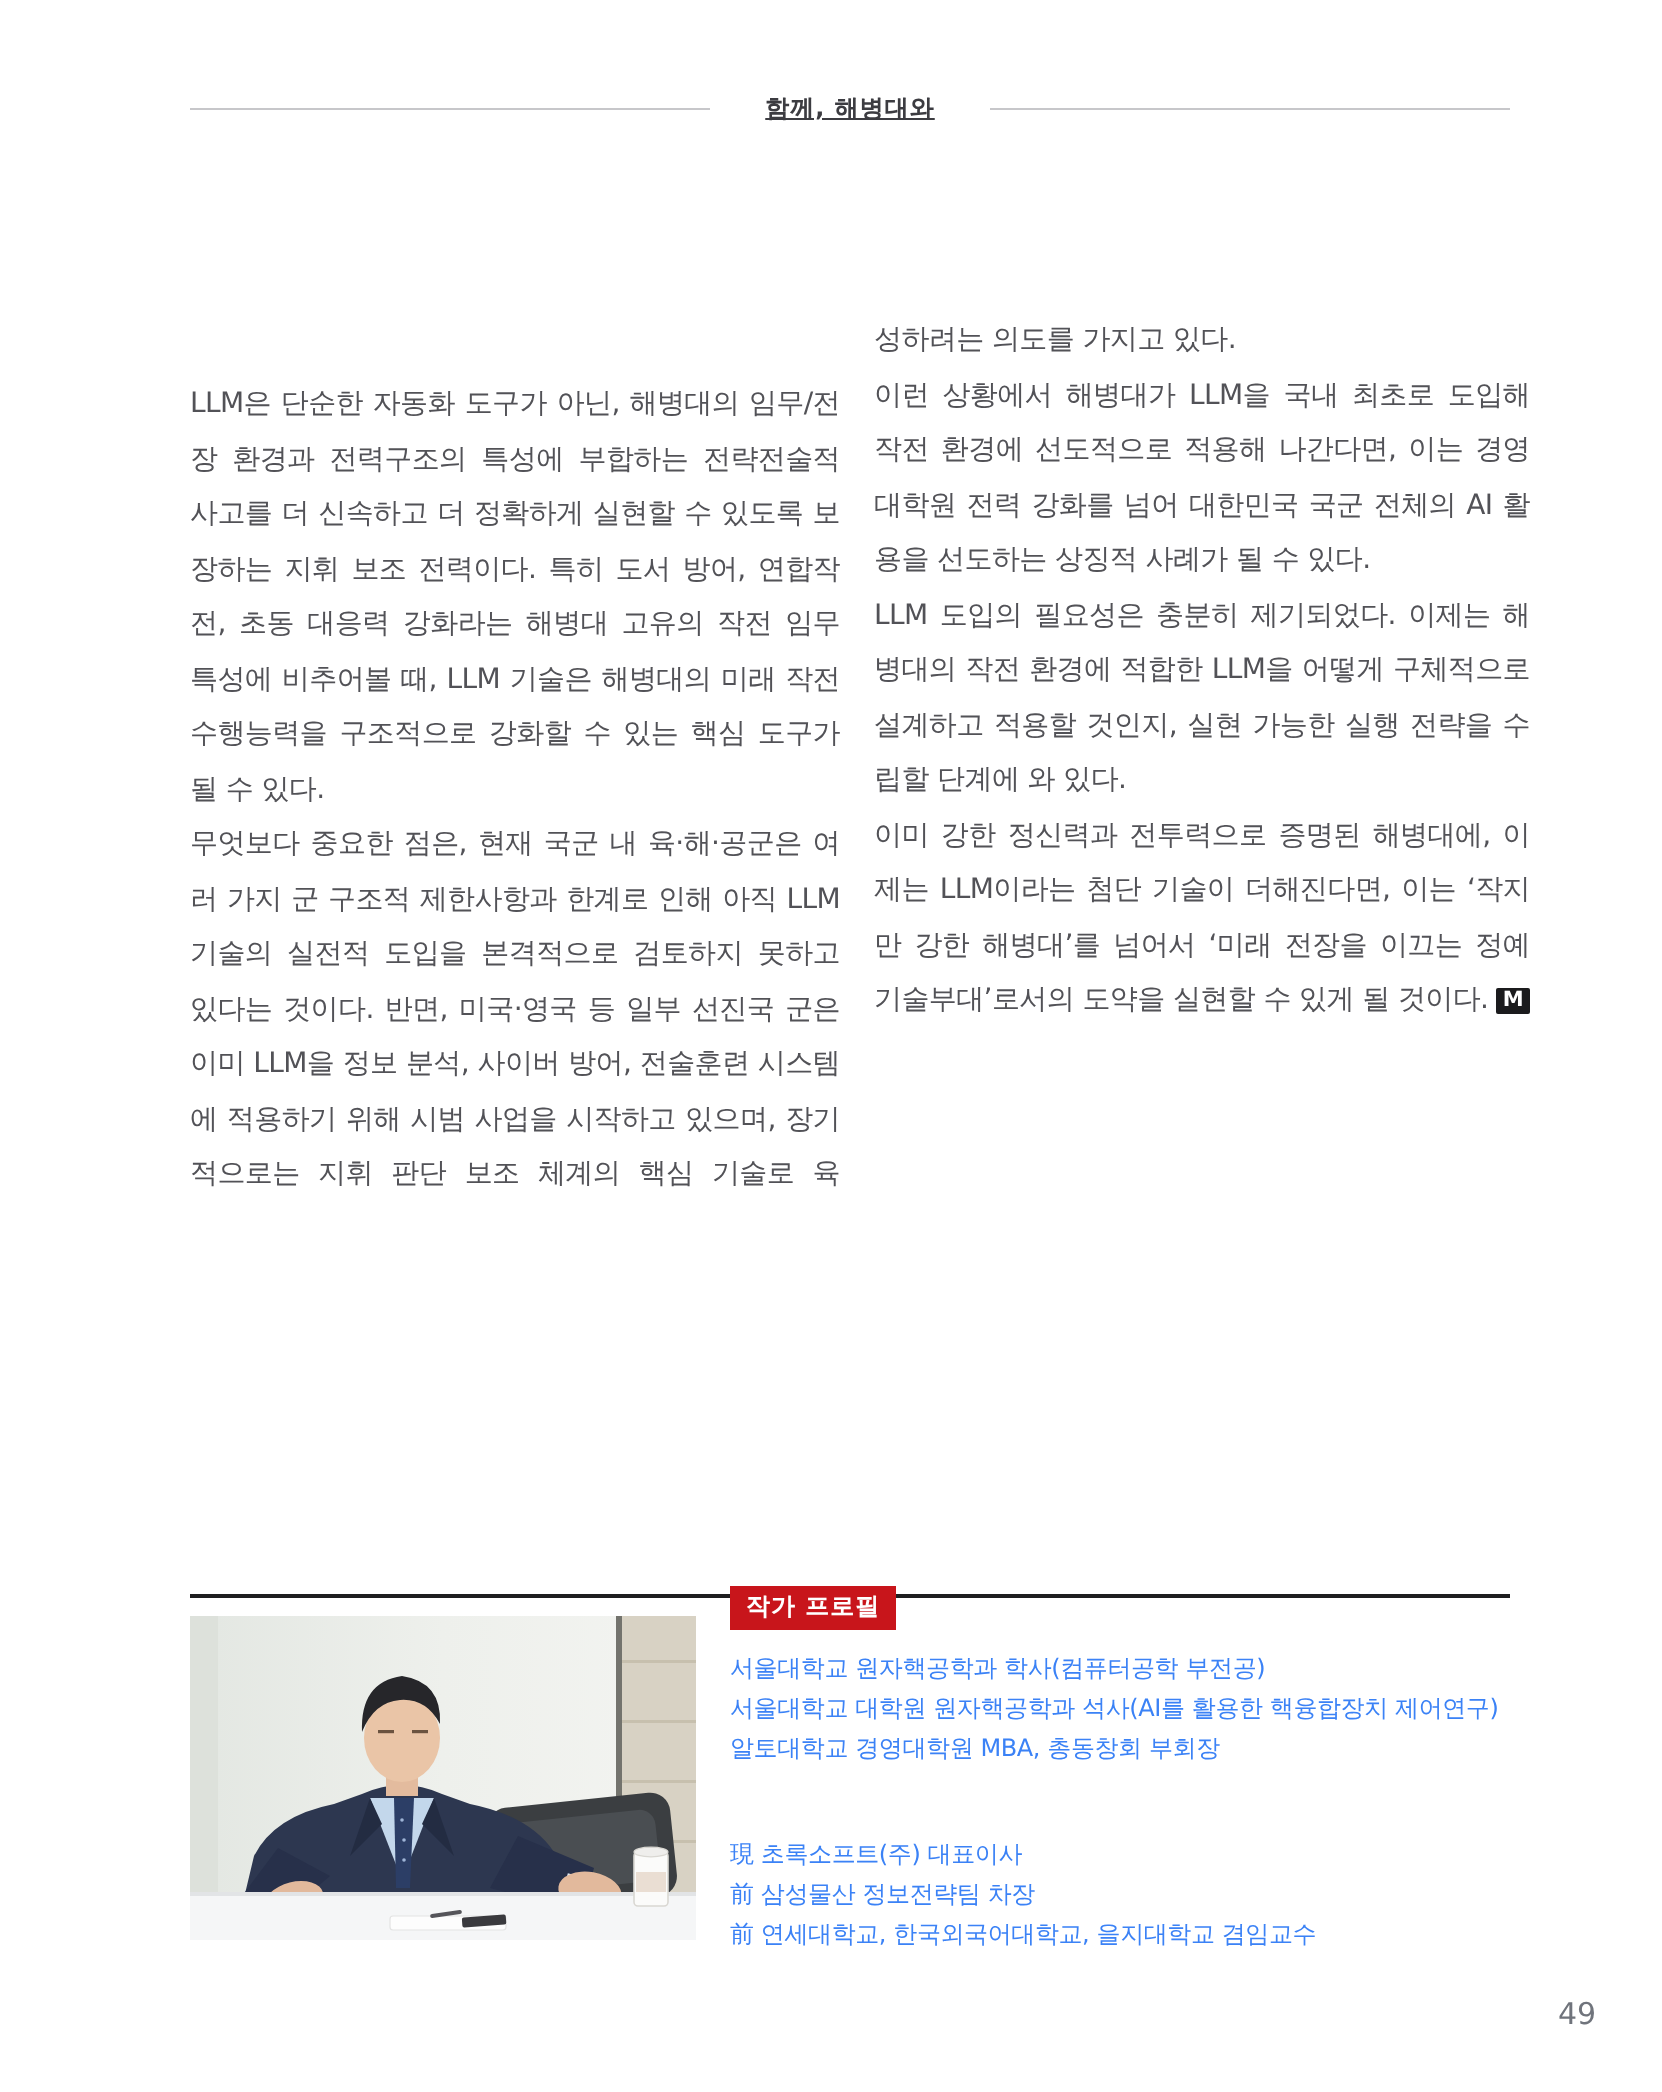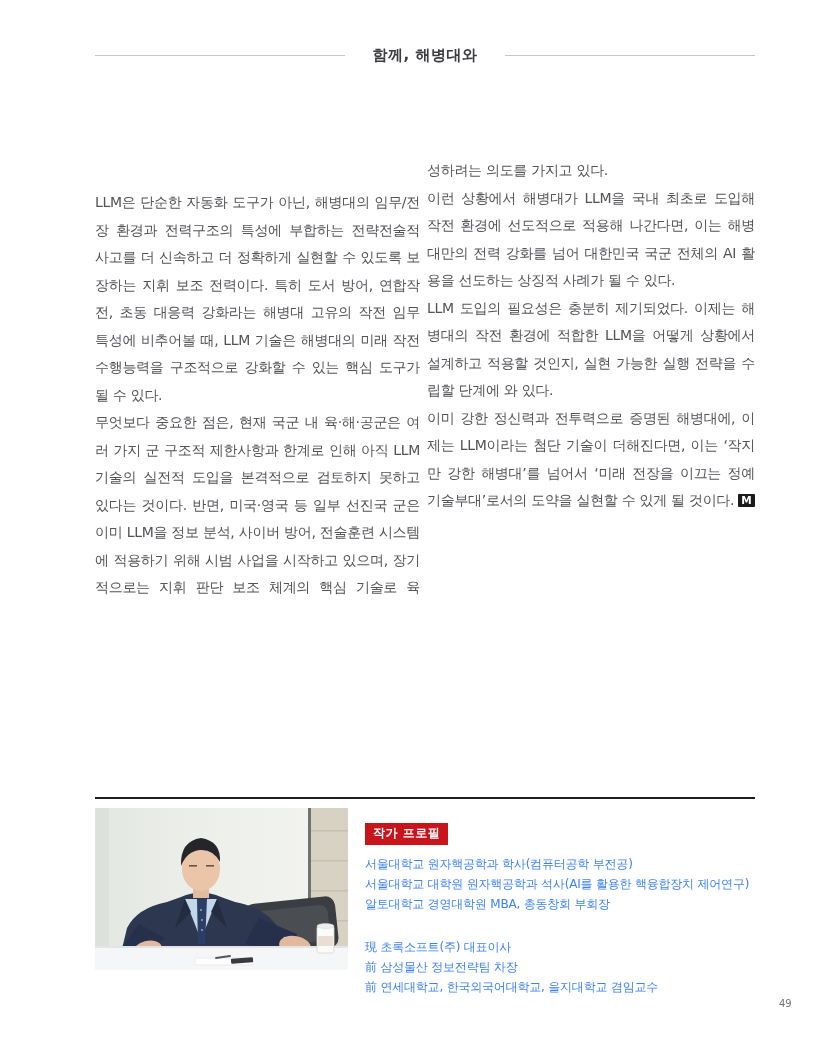--- a/index.html
+++ b/index.html
@@ -4,65 +4,65 @@
 <style>
   html,body { margin:0; padding:0; background:#ffffff; }
   #page {
     position:relative; width:831px; height:1046px; background:#ffffff;
     font-family:"DejaVu Sans","Liberation Sans",sans-serif; overflow:hidden;
   }
 
   
   .header-row { position:absolute; left:95px; top:46px; width:660px; display:flex; align-items:center; gap:28px; }
   .header-rule { flex:1; height:1px; background:#c7c7ca; }
-  .header-title { font-size:15px; font-weight:bold; color:#3c3c41; letter-spacing:0.5px; white-space:nowrap; }
+  .header-title { font-size:12px; font-weight:bold; color:#3c3c41; letter-spacing:0.5px; white-space:nowrap;text-decoration:underline; }
 
   
   .col { position:absolute; top:157px; font-size:14px; line-height:27.5px; color:#525257;
          text-align:justify; letter-spacing:-0.3px; }
   .col p { margin:0; }
   #col-left  { left:95px;  width:325px;margin-top:32px; }
-  #col-right { left:427px; width:328px; }
+  #col-right { left:437px; width:328px; }
   p.cont { text-align-last:justify; }
 
   .end-mark { display:inline-block; background:#1b1b1d; color:#ffffff; font-size:10.5px; font-weight:bold;
               line-height:13px; padding:0 3px; vertical-align:1px; border-radius:1px; }
 
   
   .section-rule { position:absolute; left:95px; top:797px; width:660px; height:2px; background:#1e1e20; }
   .photo { position:absolute; left:95px; top:808px; width:253px; height:162px; display:block; }
-  .profile { position:absolute; left:365px; top:822px; width:392px; }
+  .profile { position:absolute; left:365px; top:792px; width:392px; }
   .badge { display:inline-block; background:#c8151b; color:#ffffff; font-weight:bold; font-size:12px;
            padding:2px 8px 3px; letter-spacing:0.5px; }
   .profile-lines { margin-top:9px; font-size:12px; line-height:20px; color:#3b82f6; letter-spacing:-0.2px; }
   .profile-line { white-space:nowrap; }
   .profile-gap { height:19px; }
 
-  .page-number { position:absolute; left:779px; top:998px; font-size:10px; color:#70747c; }
+  .page-number { position:absolute; left:779px; top:998px; font-size:15px; color:#70747c; }
 </style>
 </head>
 <body>
 
 <div id="page">
 
   <div class="header-row">
     <div class="header-rule"></div>
     <div class="header-title">함께, 해병대와</div>
     <div class="header-rule"></div>
   </div>
 
   <div id="col-left" class="col">
     <p>LLM은 단순한 자동화 도구가 아닌, 해병대의 임무/전장 환경과 전력구조의 특성에 부합하는 전략전술적 사고를 더 신속하고 더 정확하게 실현할 수 있도록 보장하는 지휘 보조 전력이다. 특히 도서 방어, 연합작전, 초동 대응력 강화라는 해병대 고유의 작전 임무 특성에 비추어볼 때, LLM 기술은 해병대의 미래 작전 수행능력을 구조적으로 강화할 수 있는 핵심 도구가 될 수 있다.</p>
     <p class="cont">무엇보다 중요한 점은, 현재 국군 내 육·해·공군은 여러 가지 군 구조적 제한사항과 한계로 인해 아직 LLM 기술의 실전적 도입을 본격적으로 검토하지 못하고 있다는 것이다. 반면, 미국·영국 등 일부 선진국 군은 이미 LLM을 정보 분석, 사이버 방어, 전술훈련 시스템에 적용하기 위해 시범 사업을 시작하고 있으며, 장기적으로는 지휘 판단 보조 체계의 핵심 기술로 육</p>
   </div>
 
   <div id="col-right" class="col">
     <p>성하려는 의도를 가지고 있다.</p>
-    <p>이런 상황에서 해병대가 LLM을 국내 최초로 도입해 작전 환경에 선도적으로 적용해 나간다면, 이는 해병대만의 전력 강화를 넘어 대한민국 국군 전체의 AI 활용을 선도하는 상징적 사례가 될 수 있다.</p>
-    <p>LLM 도입의 필요성은 충분히 제기되었다. 이제는 해병대의 작전 환경에 적합한 LLM을 어떻게 상황에서 설계하고 적용할 것인지, 실현 가능한 실행 전략을 수립할 단계에 와 있다.</p>
+    <p>이런 상황에서 해병대가 LLM을 국내 최초로 도입해 작전 환경에 선도적으로 적용해 나간다면, 이는 경영대학원 전력 강화를 넘어 대한민국 국군 전체의 AI 활용을 선도하는 상징적 사례가 될 수 있다.</p>
+    <p>LLM 도입의 필요성은 충분히 제기되었다. 이제는 해병대의 작전 환경에 적합한 LLM을 어떻게 구체적으로 설계하고 적용할 것인지, 실현 가능한 실행 전략을 수립할 단계에 와 있다.</p>
     <p><span>이미 강한 정신력과 전투력으로 증명된 해병대에, 이제는 LLM이라는 첨단 기술이 더해진다면, 이는 ‘작지만 강한 해병대’를 넘어서 ‘미래 전장을 이끄는 정예 기술부대’로서의 도약을 실현할 수 있게 될 것이다. </span><span class="end-mark">M</span></p>
   </div>
 
   <div class="section-rule"></div>
 
   <svg class="photo" viewBox="0 0 253 162" aria-hidden="true">
     <defs>
       <linearGradient id="glass" x1="0" y1="0" x2="1" y2="0">
         <stop offset="0" stop-color="#e3e7e2"></stop>
         <stop offset="0.5" stop-color="#eef0ec"></stop>
@@ -134,21 +134,21 @@
   </svg>
 
   <div class="profile">
     <span class="badge">작가 프로필</span>
     <div class="profile-lines">
       <div class="profile-line">서울대학교 원자핵공학과 학사(컴퓨터공학 부전공)</div>
       <div class="profile-line">서울대학교 대학원 원자핵공학과 석사(AI를 활용한 핵융합장치 제어연구)</div>
       <div class="profile-line">알토대학교 경영대학원 MBA, 총동창회 부회장</div>
     </div>
     <div class="profile-gap"></div>
-    <div class="profile-lines" style="margin-top:4px">
+    <div class="profile-lines" style="margin-top:14px">
       <div class="profile-line">現 초록소프트(주) 대표이사</div>
       <div class="profile-line">前 삼성물산 정보전략팀 차장</div>
       <div class="profile-line">前 연세대학교, 한국외국어대학교, 을지대학교 겸임교수</div>
     </div>
   </div>
 
   <div class="page-number">49</div>
 
 </div>
 

